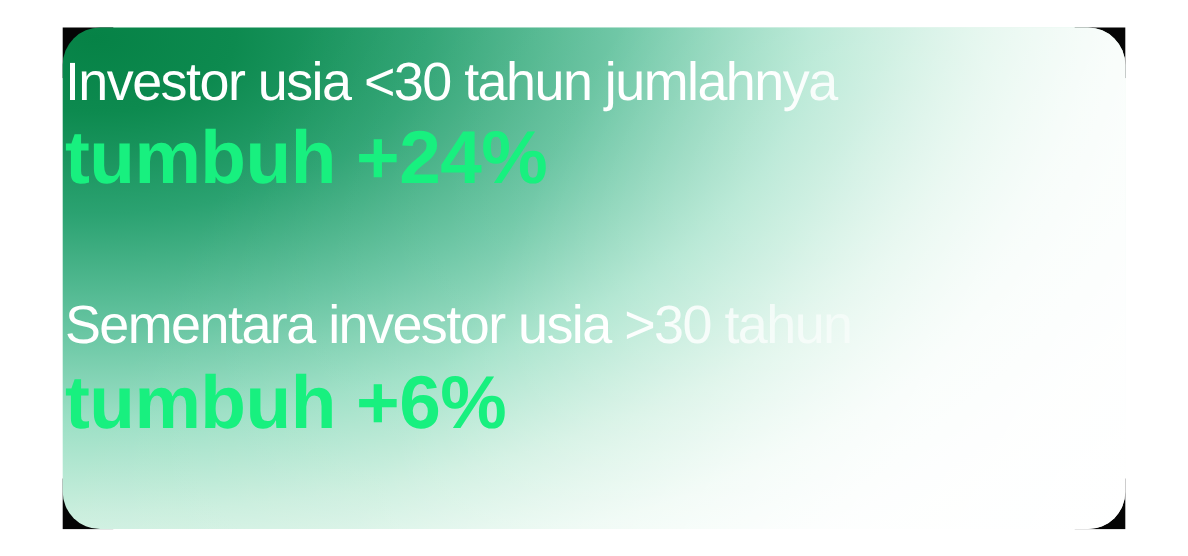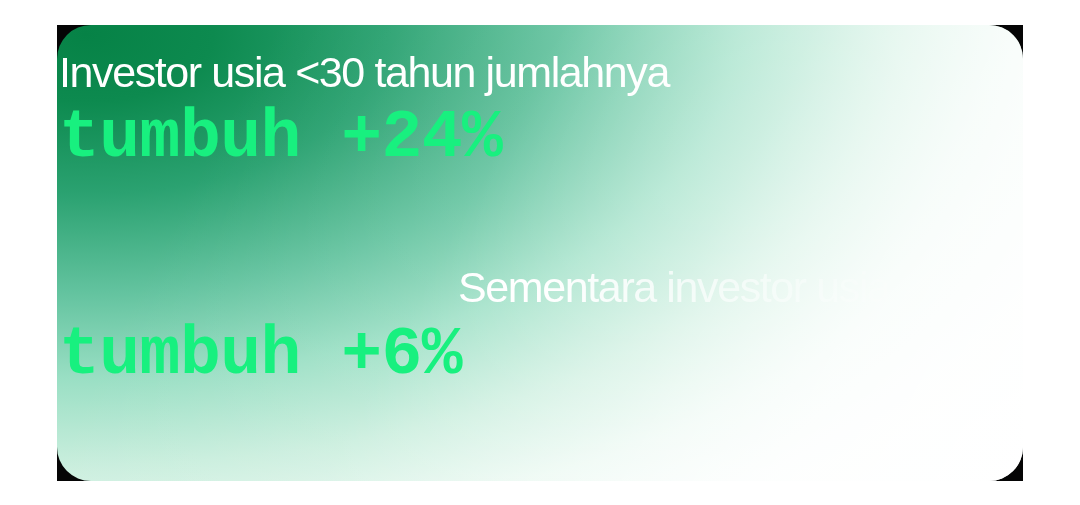--- a/index.html
+++ b/index.html
@@ -75,30 +75,30 @@
     position: absolute;
     left: 59px;
     top: 50px;
     right: 0;
     z-index: 3;
     white-space: nowrap;
   }
 
   .lede {
     font-family: "Liberation Sans", sans-serif;
-    font-size: 43px;
+    font-size: 49px;
     font-weight: 500;
     letter-spacing: -1.4px;
     color: #ffffff;
     line-height: 1.06;
     white-space: nowrap;
   }
 
   .stat {
-    font-family: Liberation Mono, monospace;
+    font-family: Liberation Sans, sans-serif;
     font-size: 68px;
     font-weight: 700;
     letter-spacing: -0.5px;
     line-height: 1.05;
     color: #18f07f;
     white-space: nowrap;
   }
 
   .block-one { margin-bottom: 0; }
   .block-one .lede { margin-bottom: 6px; }
@@ -126,21 +126,20 @@
         rgba(0,0,0,1) 48%,
         rgba(0,0,0,0.6) 66%,
         rgba(0,0,0,0.18) 80%,
         rgba(0,0,0,0) 90%);
     mask-image: linear-gradient(to right,
         rgba(0,0,0,1) 0%,
         rgba(0,0,0,1) 48%,
         rgba(0,0,0,0.6) 66%,
         rgba(0,0,0,0.18) 80%,
         rgba(0,0,0,0) 90%);
-    text-align: right;
   }
 </style>
 </head>
 <body>
 
 <div id="stage">
 
   <div class="corner-plate corner-tl"></div>
   <div class="corner-plate corner-tr"></div>
   <div class="corner-plate corner-bl"></div>

